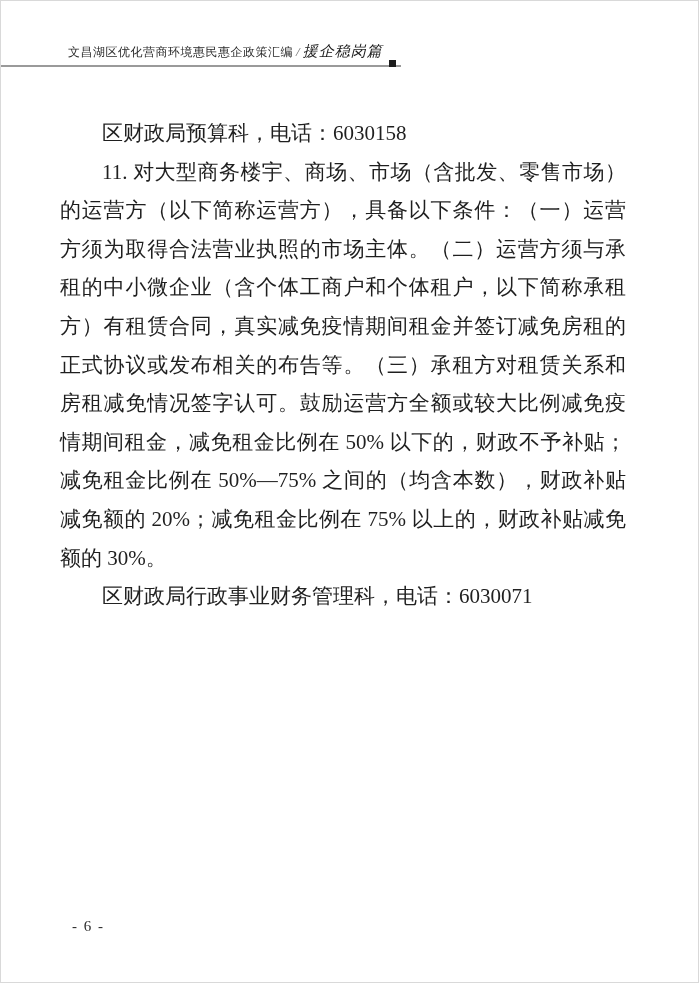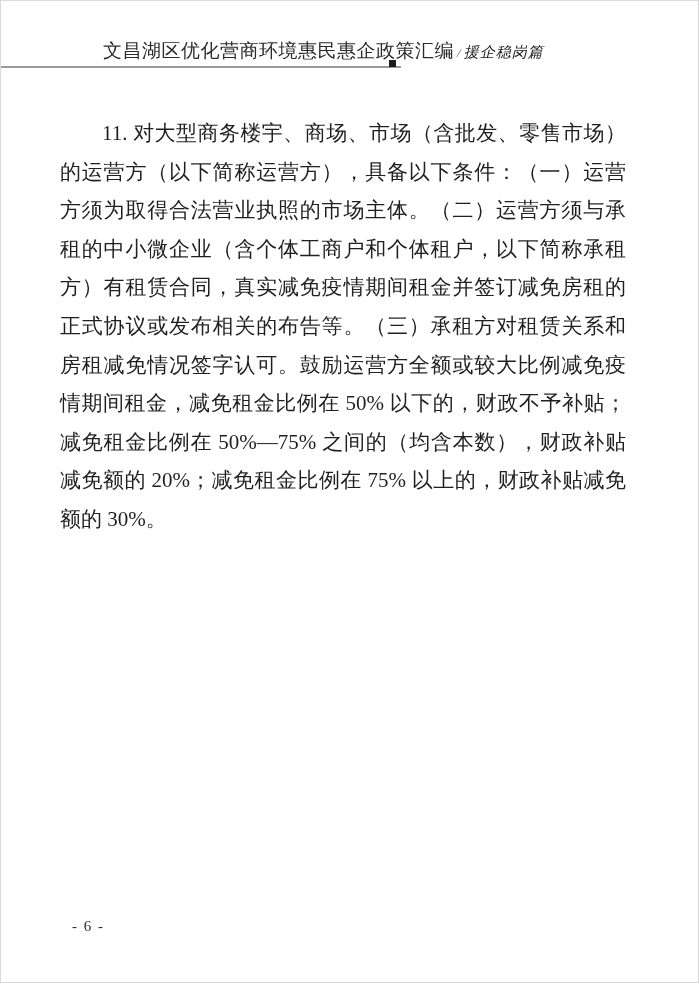--- a/index.html
+++ b/index.html
@@ -25,24 +25,23 @@
     top: 40px;
     left: 0;
     width: 400px;
     box-sizing: border-box;
     padding: 0 0 3px 67px;
     border-bottom: 2px solid #9a9a9a;
     white-space: nowrap;
     line-height: 20px;
   }
   .header .booklet-title {
-    font-size: 19px;
+    font-size: 12px;
     letter-spacing: 0.5px;
     color: #2a2a2a;
-    margin-left: 35px;
   }
   .header .separator {
     font-size: 13px;
     color: #6a6a6a;
     padding: 0 3px;
     font-style: italic;
   }
   .header .section-title {
     font-size: 15px;
     font-weight: normal;
@@ -94,20 +93,22 @@
 <body>
 
 <div class="page">
 
   <div class="header">
     <span class="booklet-title">文昌湖区优化营商环境惠民惠企政策汇编</span><span class="separator">/</span><span class="section-title">援企稳岗篇</span>
   </div>
   <div class="header-square"></div>
 
   <div class="doc-body">
+    <p class="para">区财政局预算科，电话：6030158</p>
     <p class="para">11. 对大型商务楼宇、商场、市场（含批发、零售市场）的运营方（以下简称运营方），具备以下条件：（一）运营方须为取得合法营业执照的市场主体。（二）运营方须与承租的中小微企业（含个体工商户和个体租户，以下简称承租方）有租赁合同，真实减免疫情期间租金并签订减免房租的正式协议或发布相关的布告等。（三）承租方对租赁关系和房租减免情况签字认可。鼓励运营方全额或较大比例减免疫情期间租金，减免租金比例在 50% 以下的，财政不予补贴；减免租金比例在 50%—75% 之间的（均含本数），财政补贴减免额的 20%；减免租金比例在 75% 以上的，财政补贴减免额的 30%。</p>
+    <p class="para kaiti">区财政局行政事业财务管理科，电话：6030071</p>
   </div>
 
   <div class="footer">
     <span>- 6 -</span>
   </div>
 
 </div>
 
 </body></html>

